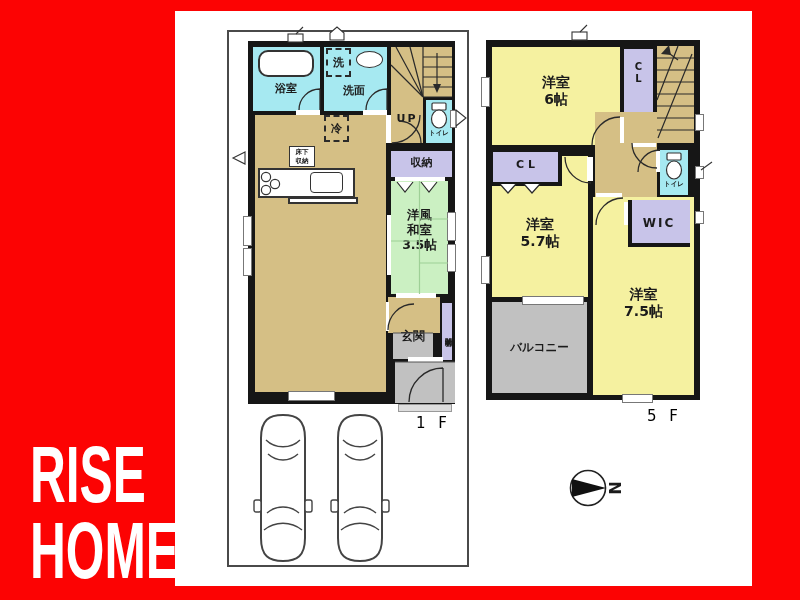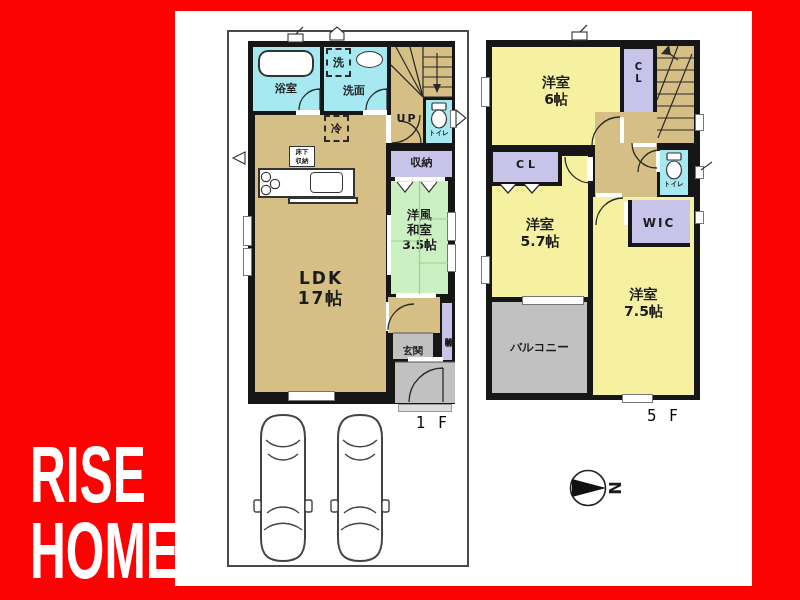--- a/index.html
+++ b/index.html
@@ -82,23 +82,21 @@
   <div class="win" style="left:450px;top:110px;width:7px;height:18px;"></div>
 
   <div class="lbl" style="left:256px;top:83px;width:60px;font-size:11px;">浴室</div>
   <div class="lbl" style="left:324px;top:85px;width:60px;font-size:11px;">洗面</div>
   <div class="lbl" style="left:393px;top:77px;width:28px;font-size:11px;letter-spacing:2px;margin-top:36px;">UP</div>
   <div class="lbl" style="left:426px;top:130px;width:26px;font-size:6.5px;">トイレ</div>
   <div class="lbl" style="left:391px;top:157px;width:61px;font-size:11px;">収納</div>
   <div class="lbl" style="left:391px;top:208px;width:57px;font-size:12.5px;">洋風
 和室
 3.5帖</div>
-  <div class="lbl" style="left:262px;top:268px;width:118px;font-size:17px;letter-spacing:2px;">LDK
-17帖</div>
-  <div class="lbl" style="left:393px;top:345px;width:40px;font-size:10px;">玄関</div>
+  <div class="lbl" style="left:393px;top:329px;width:40px;font-size:12px;">玄関</div>
   <div class="lbl vert" style="left:441px;top:306px;width:11px;height:54px;font-size:7px;font-weight:700;">玄関収納</div>
   <div class="floorlabel" style="left:416px;top:414px;">1 F</div>
 
   <div class="bldg" style="left:486px;top:40px;width:214px;height:360px;"></div>
 
   <div class="room" style="left:492px;top:47px;width:128px;height:98px;background:#F5F1A0;"></div>
   <div class="room" style="left:595px;top:112px;width:62px;height:85px;background:#D5BF85;"></div>
   <div class="room" style="left:624px;top:49px;width:29px;height:63px;background:#C8C4E9;"></div>
   <div class="room" style="left:657px;top:46px;width:37px;height:97px;background:#D5BF85;"></div>
   <div class="room" style="left:660px;top:150px;width:28px;height:45px;background:#A6E9F1;"></div>

